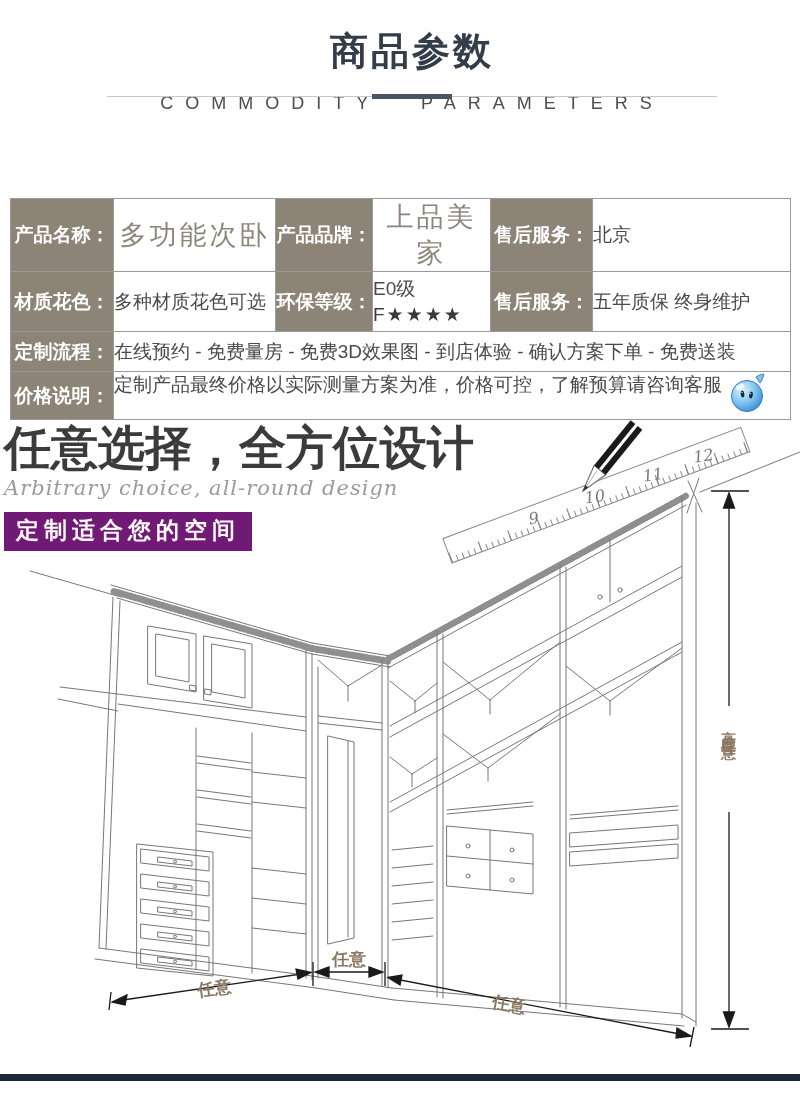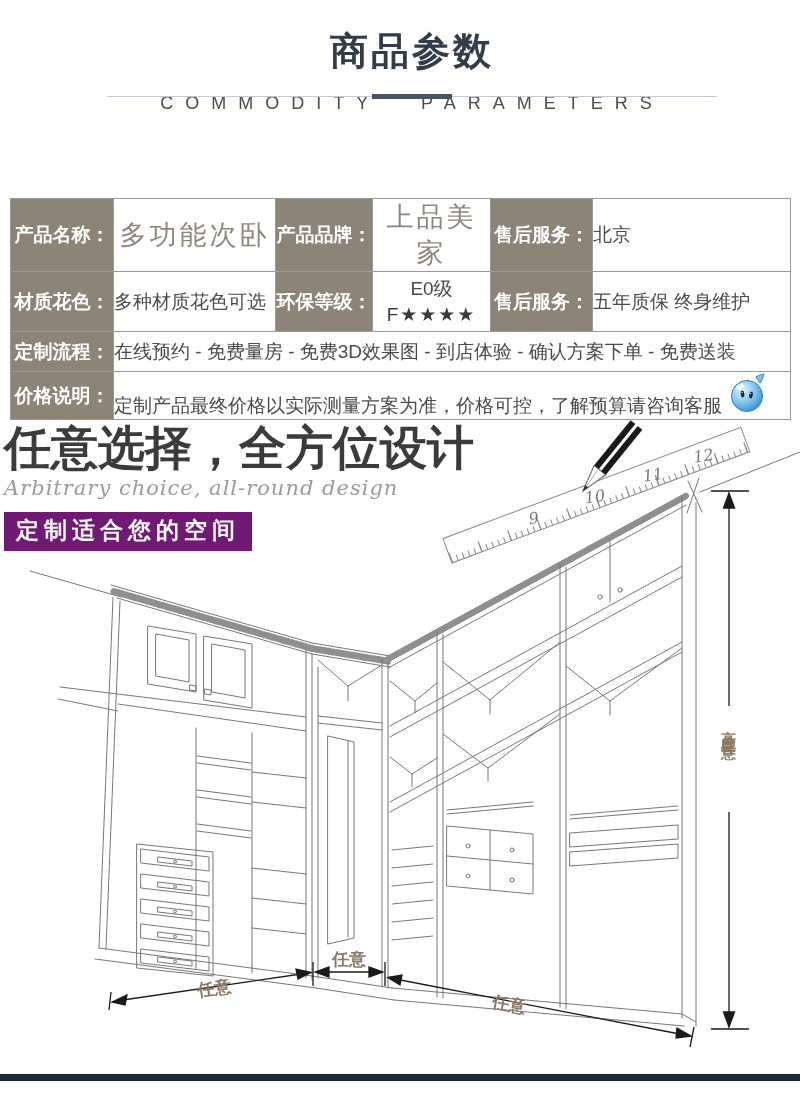--- a/index.html
+++ b/index.html
@@ -12,23 +12,23 @@
   .divider-line{position:absolute;top:2px;left:0;width:100%;height:1px;background:#c3c9d2;}
   .divider-accent{position:absolute;top:0;left:50%;margin-left:-40px;width:80px;height:5px;background:#4a5362;}
   .page-subtitle{margin-top:16px;font-size:18px;color:#4d4d4d;letter-spacing:12px;word-spacing:24px;white-space:nowrap;}
 
   
   table.params{position:absolute;top:182px;left:10px;width:780px;border-collapse:collapse;table-layout:fixed;margin-top:16px;}
   table.params td{border:1px solid #9a9a9a;padding:0;vertical-align:middle;}
   td.lbl{background:#8d8478;color:#ffffff;font-weight:700;font-size:19px;text-align:center;letter-spacing:0px;}
   td.val{font-size:19px;color:#4a4a4a;padding-left:13px;}
   td.val.brand{font-family:"DejaVu Serif",serif;font-weight:400;color:#8d867c;font-size:27px;letter-spacing:3px;text-align:center;padding-left:0;}
-  .eco-line{line-height:1.35;text-align:center;}
+  .eco-line{line-height:1.35;}
   .stars{letter-spacing:2px;color:#3a3a3a;}
-  .price-cell{display:flex;align-items:flex-end;}
+  .price-cell{display:flex;align-items:flex-start;}
   .price-text{flex:0 1 auto;}
   .mascot{margin-left:8px;flex:0 0 auto;}
 
   
   .design-head{position:absolute;top:420px;left:4px;width:540px;}
   .design-title{font-family:"DejaVu Serif",serif;font-weight:700;font-size:47px;color:#3b3b3b;letter-spacing:0px;line-height:1.2;white-space:nowrap;}
   .design-sub{font-family:"DejaVu Serif",serif;font-style:italic;font-size:21px;color:#9b9b9b;margin-top:0px;letter-spacing:1px;}
   .design-tagline{display:inline-block;margin-top:12px;background:#701a75;color:#fbfaf8;font-size:23px;font-weight:700;letter-spacing:5px;padding:3px 12px 5px 12px;}
 
   

